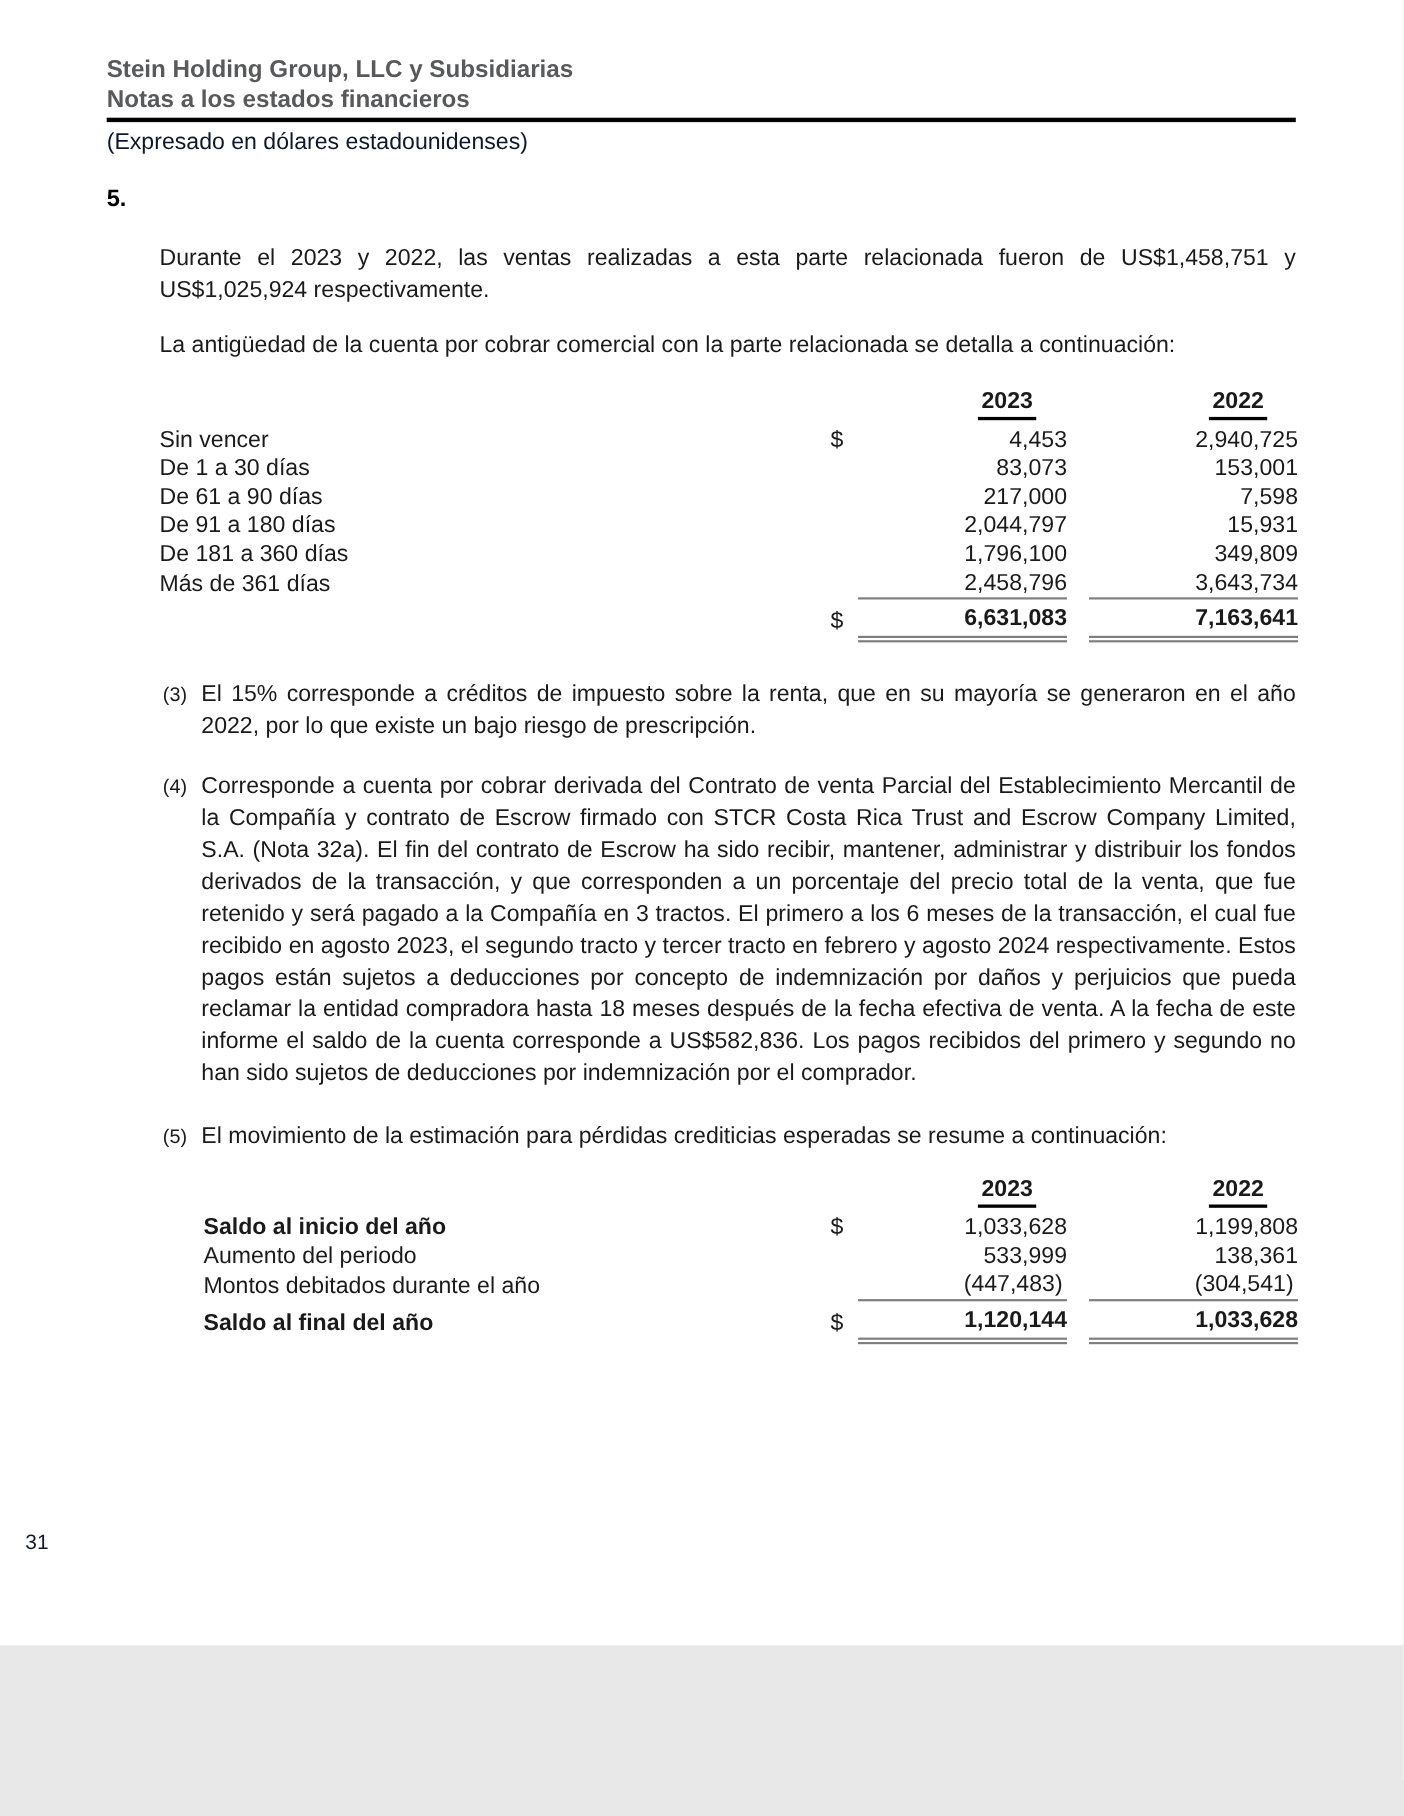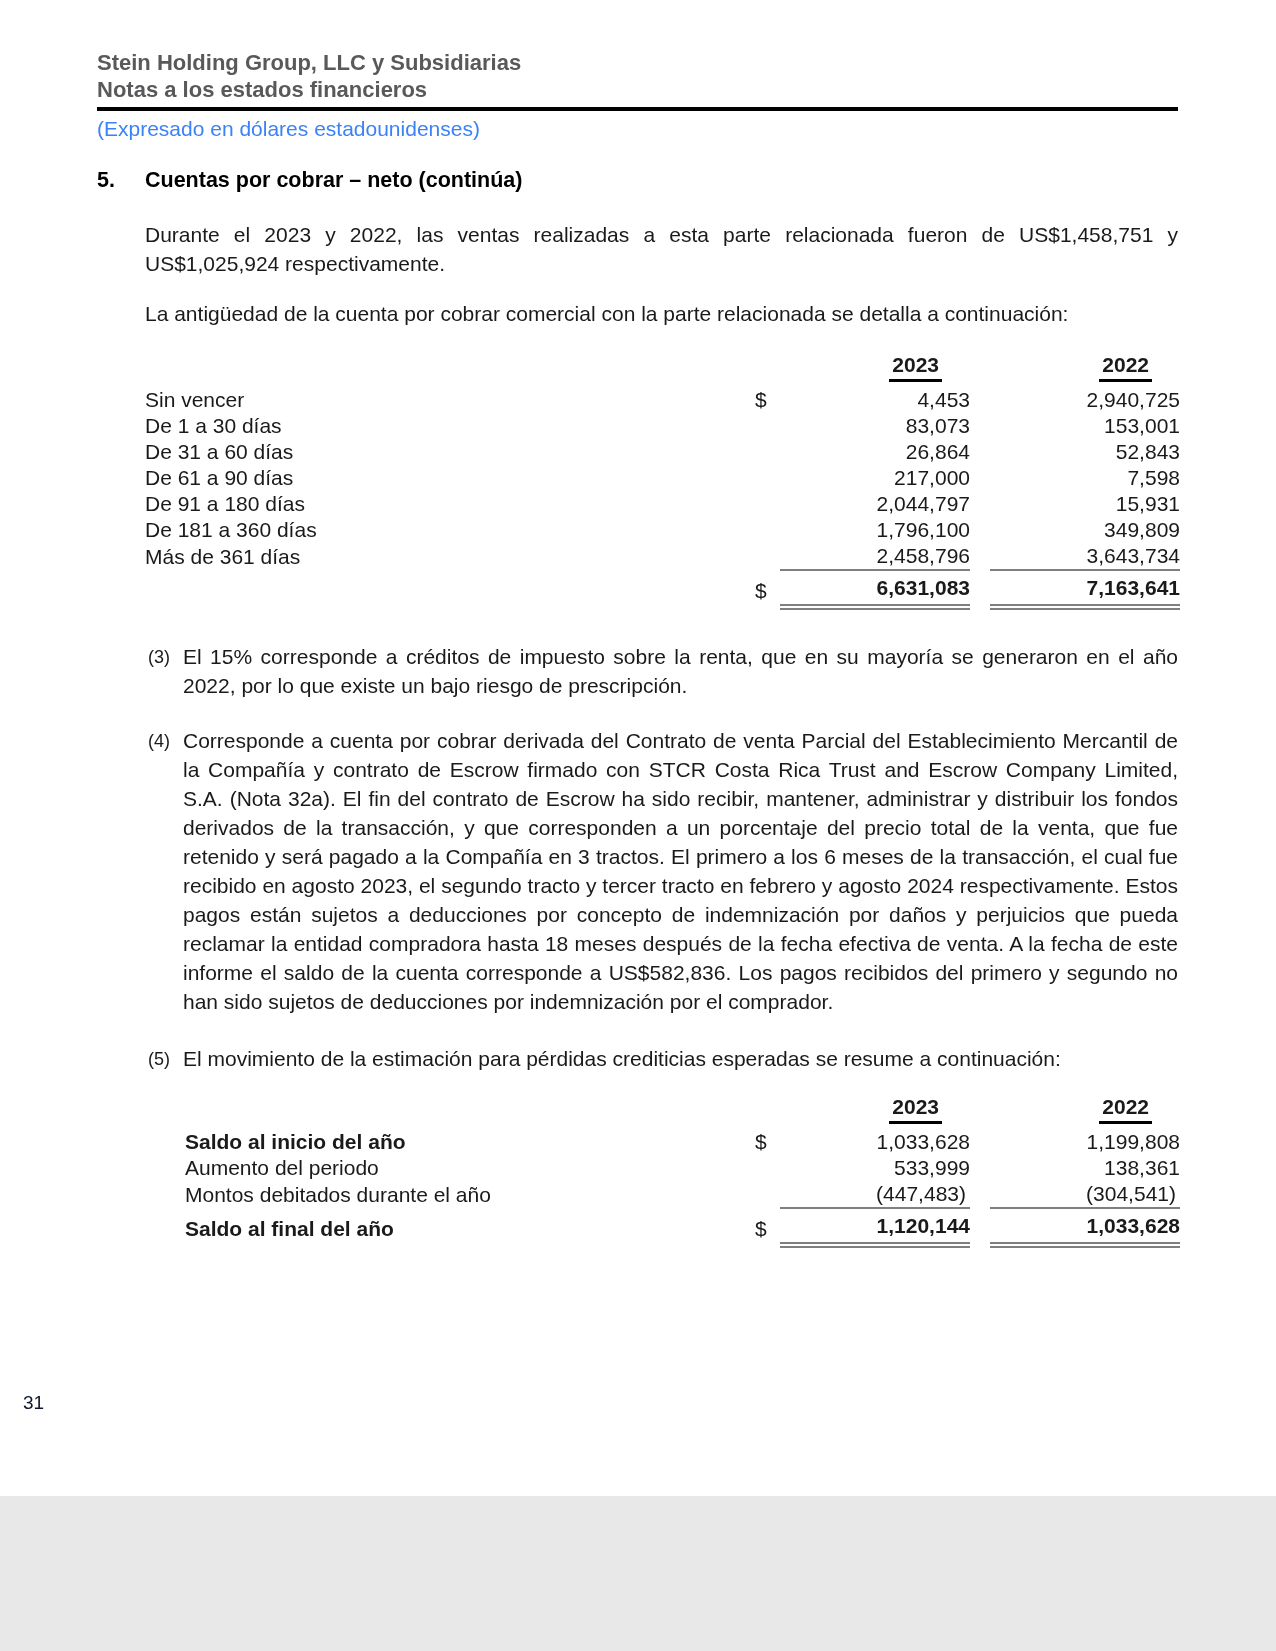--- a/index.html
+++ b/index.html
@@ -24,21 +24,21 @@
     color: #58595b;
   }
   .h-rule {
     margin-top: 4px;
     border-top: 4px solid #000000;
     width: 100%;
   }
   .currency-note {
     margin-top: 6px;
     font-size: 21px;
-    color: #3b82f6;
+    color: #0f172a;
     line-height: 24px;
   }
 
   
   .section-heading {
     display: flex;
     margin-top: 26px;
     font-size: 21.5px;
     font-weight: bold;
     color: #000000;
@@ -133,21 +133,20 @@
 
   <div class="doc-header">
     <div class="h-line">Stein Holding Group, LLC y Subsidiarias</div>
     <div class="h-line">Notas a los estados financieros</div>
     <div class="h-rule"></div>
     <div class="currency-note">(Expresado en dólares estadounidenses)</div>
   </div>
 
   <div class="section-heading">
     <span class="sec-num">5.</span>
-    <span class="sec-title">Cuentas por cobrar – neto (continúa)</span>
   </div>
 
   <p class="body-para">Durante el 2023 y 2022, las ventas realizadas a esta parte relacionada fueron de US$1,458,751 y US$1,025,924 respectivamente.</p>
   <p class="body-para tight">La antigüedad de la cuenta por cobrar comercial con la parte relacionada se detalla a continuación:</p>
 
   <table class="fin-table aging">
     <colgroup>
       <col style="width:610px">
         <col style="width:25px">
         <col style="width:190px">
@@ -170,27 +169,20 @@
       <td class="num">2,940,725</td>
     </tr>
     <tr>
       <td class="lbl">De 1 a 30 días</td>
       <td class="usd"></td>
       <td class="num">83,073</td>
       <td class="gap"></td>
       <td class="num">153,001</td>
     </tr>
     <tr>
-      <td class="lbl">De 31 a 60 días</td>
-      <td class="usd"></td>
-      <td class="num">26,864</td>
-      <td class="gap"></td>
-      <td class="num">52,843</td>
-    </tr>
-    <tr>
       <td class="lbl">De 61 a 90 días</td>
       <td class="usd"></td>
       <td class="num">217,000</td>
       <td class="gap"></td>
       <td class="num">7,598</td>
     </tr>
     <tr>
       <td class="lbl">De 91 a 180 días</td>
       <td class="usd"></td>
       <td class="num">2,044,797</td>

